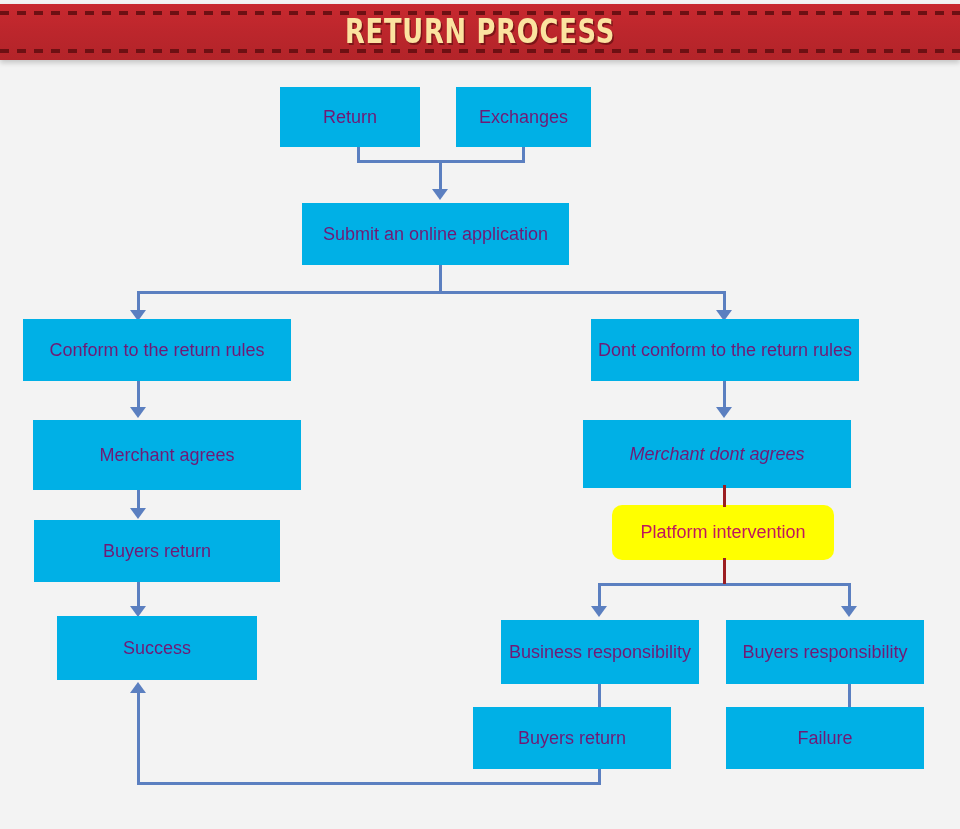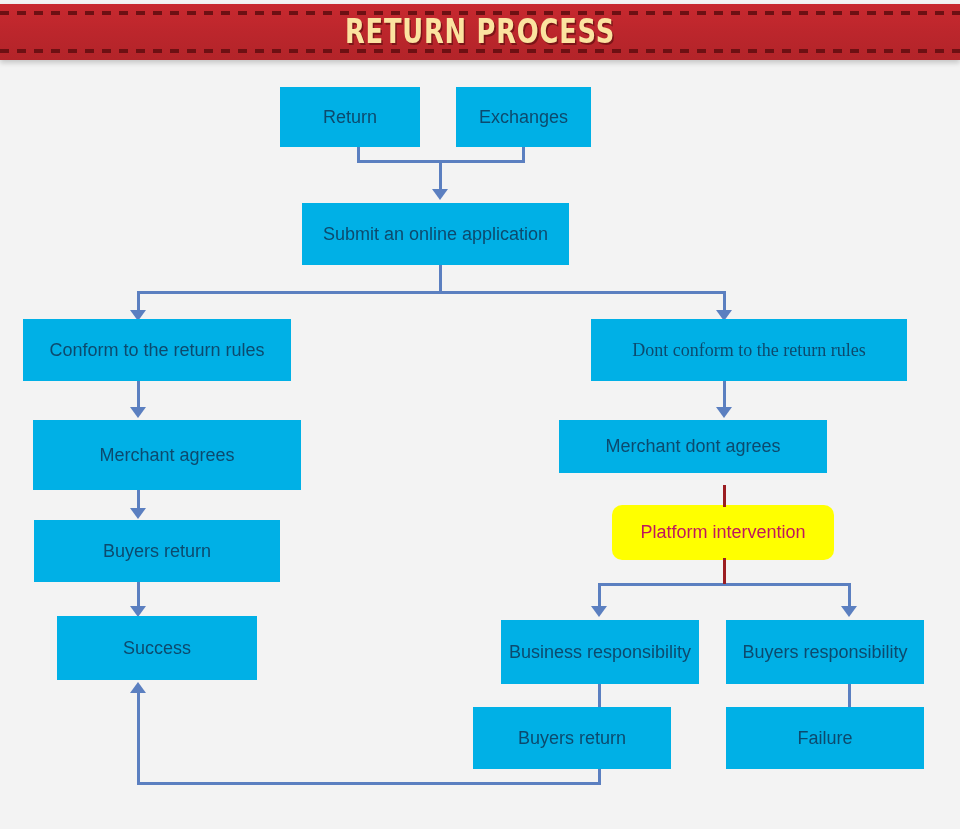--- a/index.html
+++ b/index.html
@@ -58,21 +58,21 @@
   }
 
   
   .node {
     position: absolute;
     box-sizing: border-box;
     display: flex;
     align-items: center;
     justify-content: center;
     text-align: center;
-    color: #0c4a6e;
+    color: #701a75;
     font-size: 18px;
     line-height: 23px;
     background: #00b0e6;
     padding: 2px 6px;
     z-index: 3;
   }
   .node.yellow {
     background: #ffff00;
     color: #be185d;
     border-radius: 10px;
@@ -125,30 +125,30 @@
   <div class="node" style="left:302px; top:203px; width:267px; height:62px;">Submit an online application</div>
 
   <div class="ln v" style="left:439px; top:265px; height:28px;"></div>
   <div class="ln h" style="left:137px; top:291px; width:589px;"></div>
   <div class="ln v" style="left:137px; top:291px; height:22px;"></div>
   <div class="ln v" style="left:723px; top:291px; height:22px;"></div>
   <div class="arrow-down" style="left:130px; top:310px;"></div>
   <div class="arrow-down" style="left:716px; top:310px;"></div>
 
   <div class="node" style="left:23px; top:319px; width:268px; height:62px;">Conform to the return rules</div>
-  <div class="node" style="left:591px; top:319px; width:316px; height:62px;font-family:Liberation Serif, serif;">Dont conform to the return rules</div>
+  <div class="node" style="left:591px; top:319px; width:268px; height:62px;">Dont conform to the return rules</div>
 
   <div class="ln v" style="left:137px; top:381px; height:29px;"></div>
   <div class="arrow-down" style="left:130px; top:407px;"></div>
 
   <div class="ln v" style="left:723px; top:381px; height:29px;"></div>
   <div class="arrow-down" style="left:716px; top:407px;"></div>
 
   <div class="node" style="left:23px; top:420px; width:268px; height:70px;margin-left:10px;">Merchant agrees</div>
-  <div class="node" style="left:559px; top:420px; width:268px; height:53px;">Merchant dont agrees</div>
+  <div class="node" style="left:583px; top:420px; width:268px; height:68px;font-style:italic;">Merchant dont agrees</div>
 
   <div class="ln v" style="left:137px; top:485px; height:31px;"></div>
   <div class="arrow-down" style="left:130px; top:508px;"></div>
 
   <div class="ln v red" style="left:723px; top:485px; height:22px;"></div>
 
   <div class="node" style="left:34px; top:520px; width:246px; height:62px;">Buyers return</div>
   <div class="node yellow" style="left:612px; top:505px; width:222px; height:55px;">Platform intervention</div>
 
   <div class="ln v red" style="left:723px; top:558px; height:26px;"></div>

